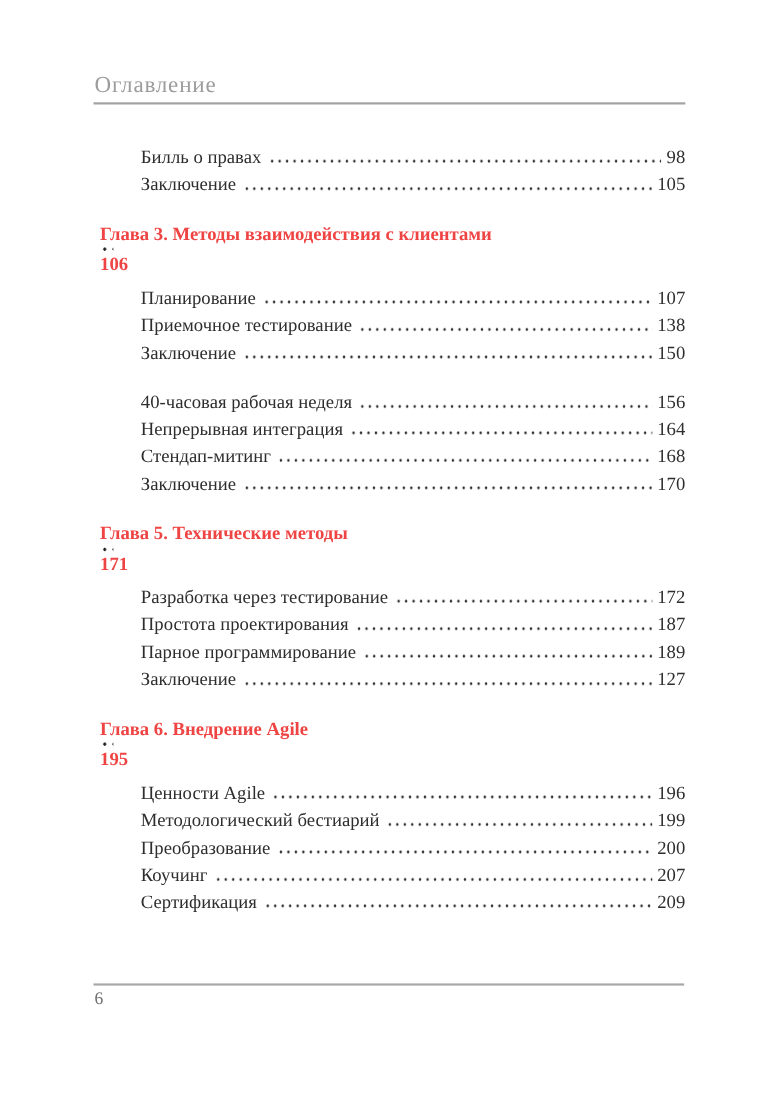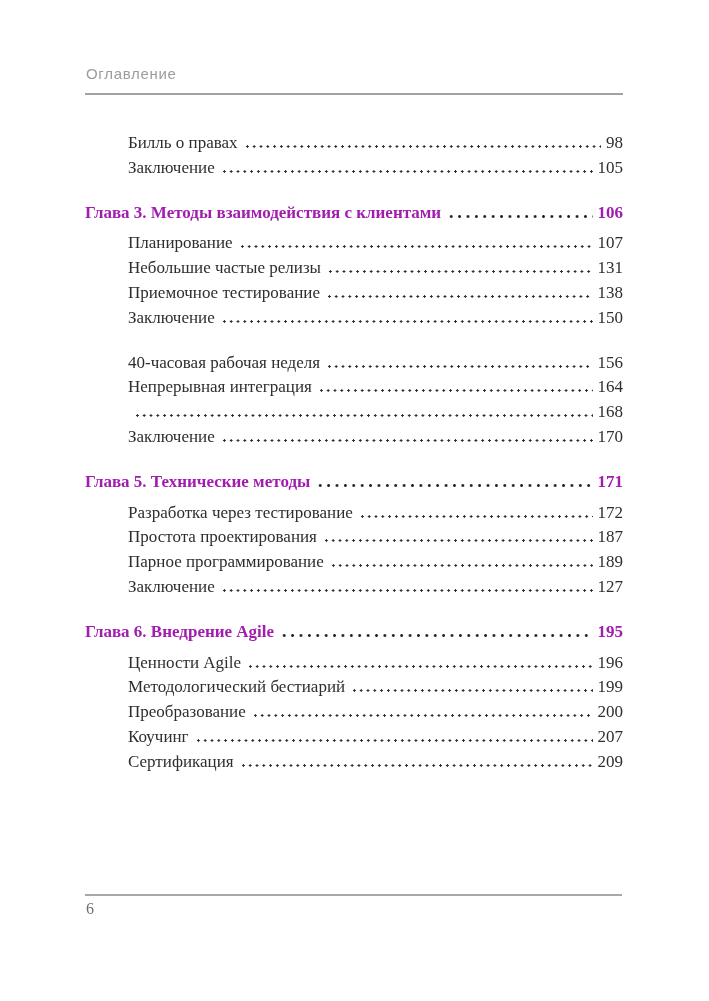--- a/index.html
+++ b/index.html
@@ -11,22 +11,22 @@
   }
   .page {
     position: relative;
     width: 709px; height: 1001px;
     background: #ffffff;
     overflow: hidden;
   }
   
   .running-head {
     position: absolute; left: 86px; top: 65px;
-    font-family: Liberation Sans, sans-serif;
-    font-size: 15px; letter-spacing: 0.7px;
+    font-family: Liberation Serif, serif;
+    font-size: 21px; letter-spacing: 0.7px;
     color: #9c9c9c;
   }
   .head-rule {
     position: absolute; left: 85px; top: 93px;
     width: 538px; height: 2px;
     background: #a2a2a2;
   }
   
   .toc {
     position: absolute; left: 85px; top: 131px;
@@ -34,22 +34,23 @@
     font-size: 17px; color: #2e2e2e;
   }
   .group { margin-top: 20px; }
   .group:first-child { margin-top: 0; }
   .row {
     display: flex; align-items: baseline;
     line-height: 24.8px;
   }
   .row.sub { padding-left: 43px; }
   .row.chapter {
-    font-weight: bold; color: #a21caf;
+    font-weight: bold; color: #ef4444;
     margin-bottom: 6px;
+    flex-direction: column;
   }
   .title { white-space: nowrap; }
   .leader {
     flex: 1 1 auto; min-width: 12px;
     height: 3px;
     margin: 0 5px 0 6px;
     background-image: radial-gradient(circle, #2e2e2e 1.05px, rgba(255,255,255,0) 1.4px);
     background-size: 6.8px 3px;
     background-repeat: repeat-x;
     background-position: left bottom;
@@ -98,25 +99,20 @@
         <span class="title">Глава 3. Методы взаимодействия с клиентами</span>
         <span class="leader"></span>
         <span class="pagenum">106</span>
       </div>
       <div class="row sub">
         <span class="title">Планирование</span>
         <span class="leader"></span>
         <span class="pagenum">107</span>
       </div>
       <div class="row sub">
-        <span class="title">Небольшие частые релизы</span>
-        <span class="leader"></span>
-        <span class="pagenum">131</span>
-      </div>
-      <div class="row sub">
         <span class="title">Приемочное тестирование</span>
         <span class="leader"></span>
         <span class="pagenum">138</span>
       </div>
       <div class="row sub">
         <span class="title">Заключение</span>
         <span class="leader"></span>
         <span class="pagenum">150</span>
       </div>
     </div>
@@ -126,20 +122,21 @@
         <span class="title">40-часовая рабочая неделя</span>
         <span class="leader"></span>
         <span class="pagenum">156</span>
       </div>
       <div class="row sub">
         <span class="title">Непрерывная интеграция</span>
         <span class="leader"></span>
         <span class="pagenum">164</span>
       </div>
       <div class="row sub">
+        <span class="title">Стендап-митинг</span>
         <span class="leader"></span>
         <span class="pagenum">168</span>
       </div>
       <div class="row sub">
         <span class="title">Заключение</span>
         <span class="leader"></span>
         <span class="pagenum">170</span>
       </div>
     </div>
 

